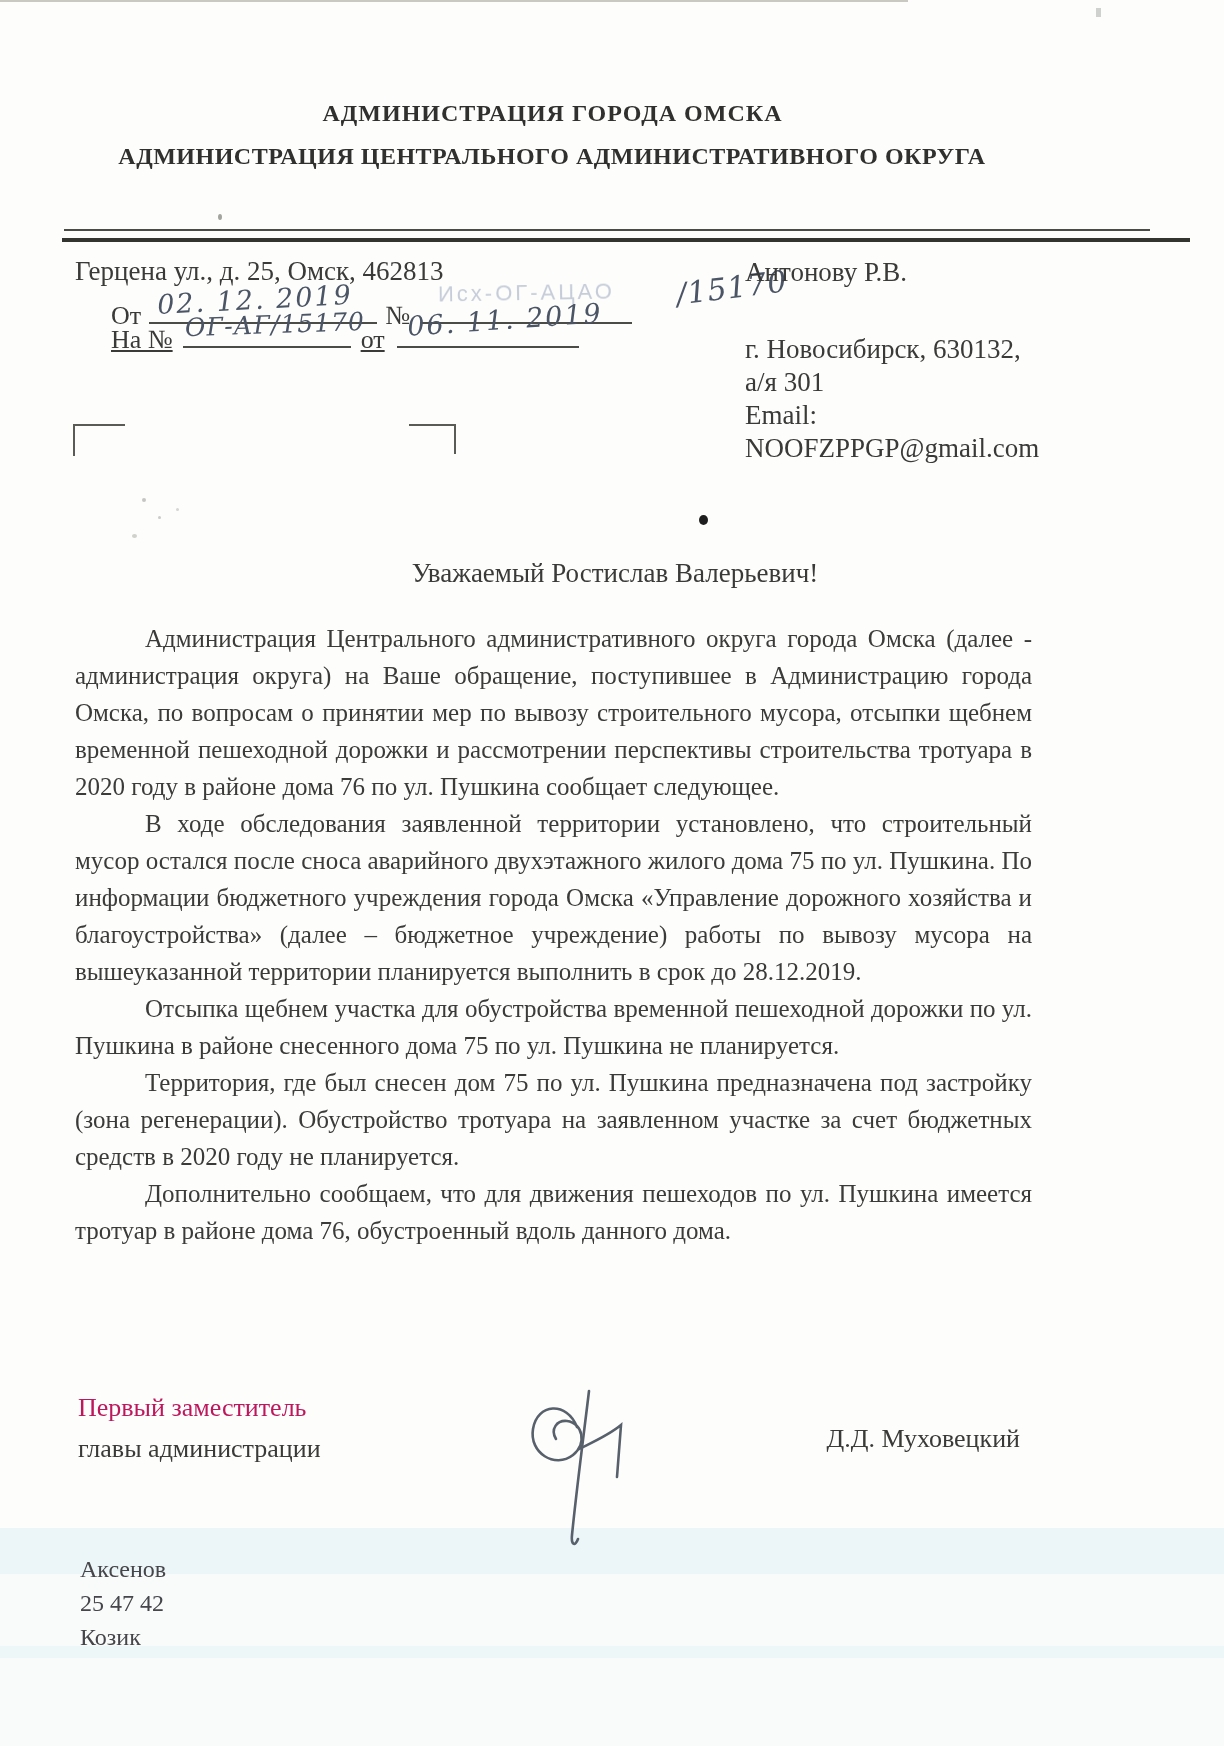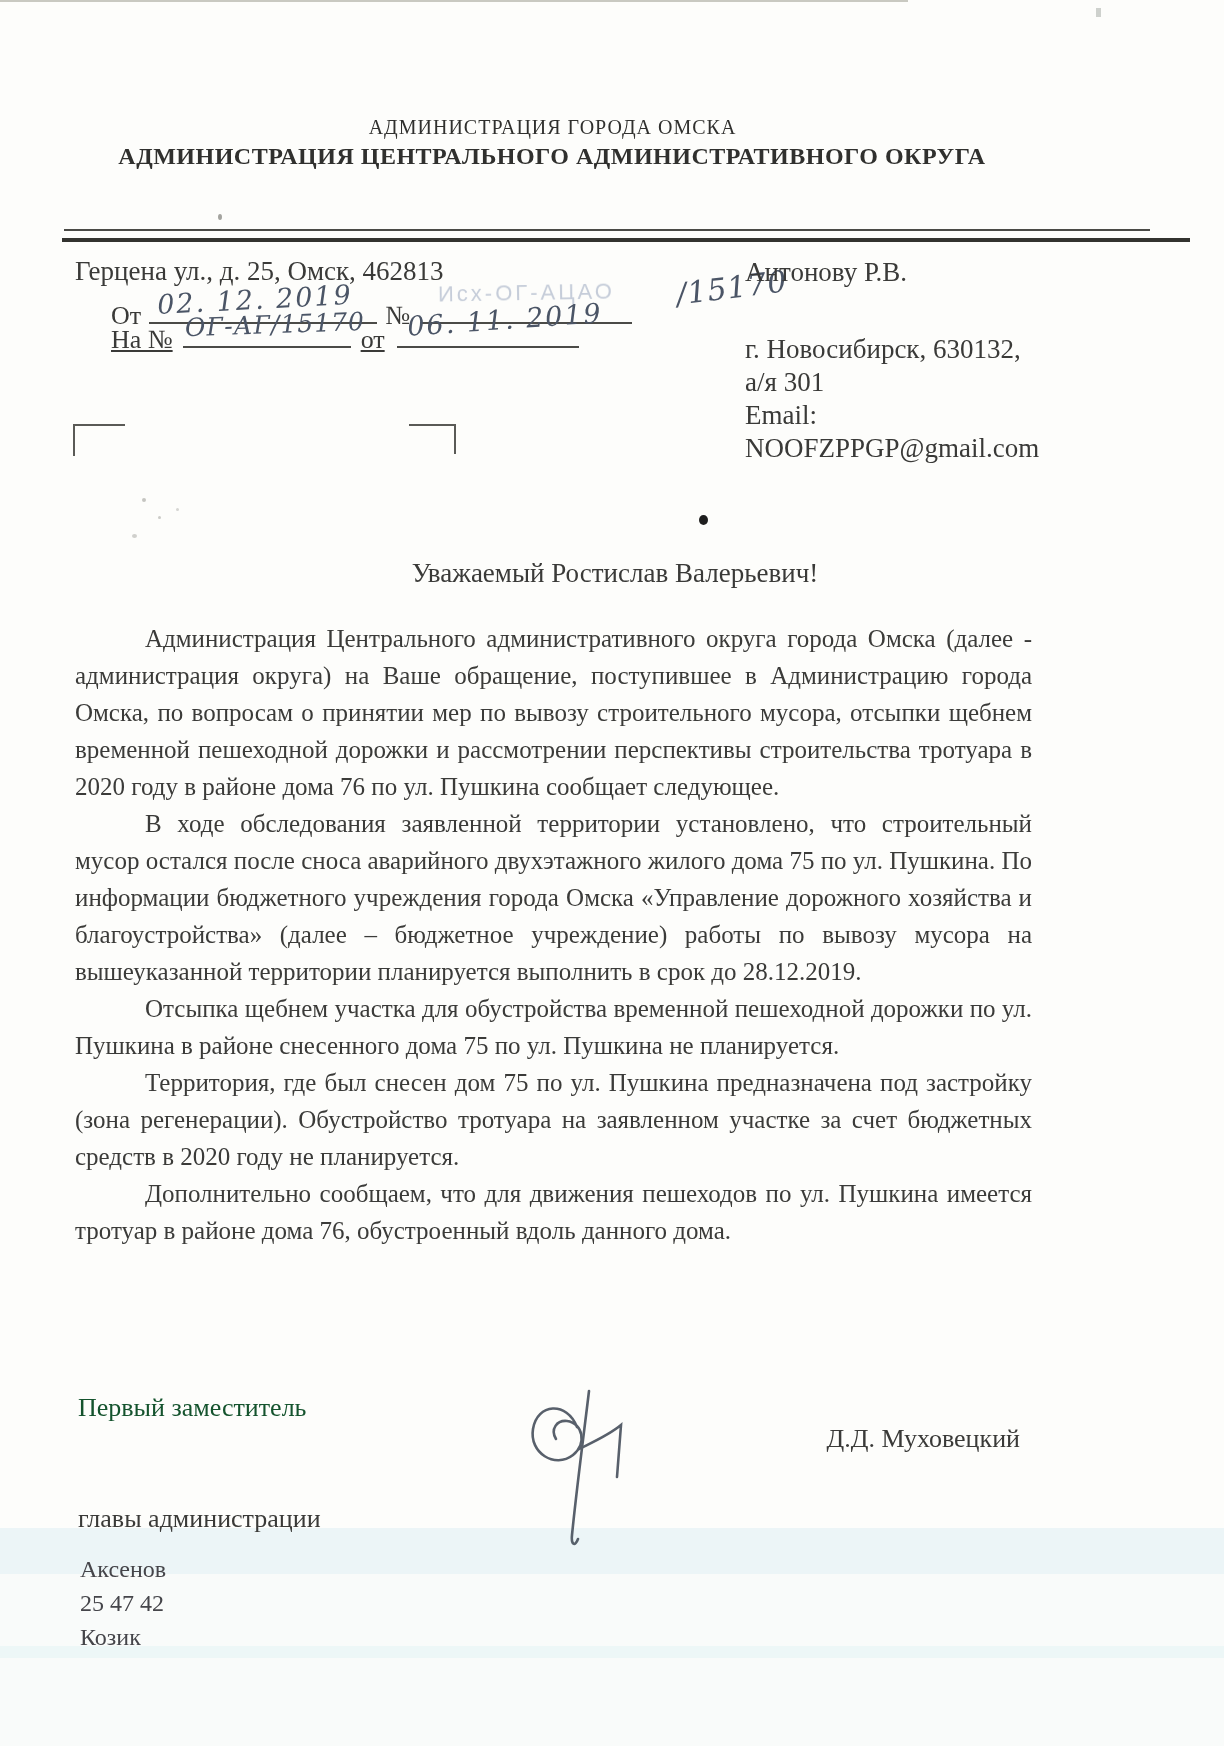--- a/index.html
+++ b/index.html
@@ -11,21 +11,21 @@
   
   .scan-topline{position:absolute;left:0;top:0;width:908px;height:2px;background:#c9c9c1;}
   .scan-topmark{position:absolute;left:1096px;top:8px;width:5px;height:9px;background:#b9bdb9;opacity:.7;}
   .speck{position:absolute;border-radius:50%;background:#8d8d88;}
   .tint-band-1{position:absolute;left:0;top:1528px;width:1224px;height:46px;background:rgba(198,230,238,.30);}
   .tint-band-2{position:absolute;left:0;top:1646px;width:1224px;height:12px;background:rgba(198,230,238,.22);}
   .tint-bottom{position:absolute;left:0;top:1574px;width:1224px;height:172px;background:rgba(220,238,243,.12);}
 
   
   .org1{position:absolute;left:75px;top:100px;width:955px;text-align:center;
-        font-weight:normal;font-size:20px;letter-spacing:1px;color:#30302e;margin-top:16px;}
+        font-weight:bold;font-size:24px;letter-spacing:1px;color:#30302e;}
   .org2{position:absolute;left:62px;top:143px;width:980px;text-align:center;
         font-weight:bold;font-size:24px;letter-spacing:.5px;color:#30302e;}
   .rule-thin{position:absolute;left:64px;top:229px;width:1086px;height:2px;background:#4a4a46;}
   .rule-thick{position:absolute;left:62px;top:238px;width:1128px;height:4px;background:#33332f;}
 
   
   .sender-address{position:absolute;left:75px;top:256px;font-size:27px;color:#3a3a38;}
   .ref-row{position:absolute;font-size:26px;color:#3a3a38;white-space:nowrap;margin-left:36px;}
   .ref-row-1{left:75px;top:292px;}
   .ref-row-2{left:75px;top:316px;text-decoration:underline;}
@@ -60,22 +60,22 @@
   .dot-mark{position:absolute;left:699px;top:515px;width:9px;height:10px;background:#1e1e1e;border-radius:50%;}
 
   
   .salutation{position:absolute;left:200px;top:558px;width:830px;text-align:center;
     font-size:27px;color:#3a3a38;}
   .body-text{position:absolute;left:75px;top:620px;width:957px;
     font-size:25px;line-height:37px;color:#3b3b39;text-align:justify;}
   .body-text p{margin:0;text-indent:70px;}
 
   
-  .pos-line1{position:absolute;left:78px;top:1393px;font-size:26px;color:#14532d;}
-  .pos-line2{position:absolute;left:78px;top:1504px;font-size:26px;color:#3a3a38;}
+  .pos-line1{position:absolute;left:78px;top:1393px;font-size:26px;color:#be185d;}
+  .pos-line2{position:absolute;left:78px;top:1434px;font-size:26px;color:#3a3a38;}
   .signer{position:absolute;left:815px;top:1424px;width:205px;text-align:right;font-size:26px;color:#3a3a38;}
   .sig-svg{position:absolute;left:515px;top:1385px;}
 
   
   .footer{position:absolute;left:80px;top:1552px;font-size:24px;line-height:34px;color:#45454a;}
 </style>
 </head>
 <body>
 
 <div class="page">

